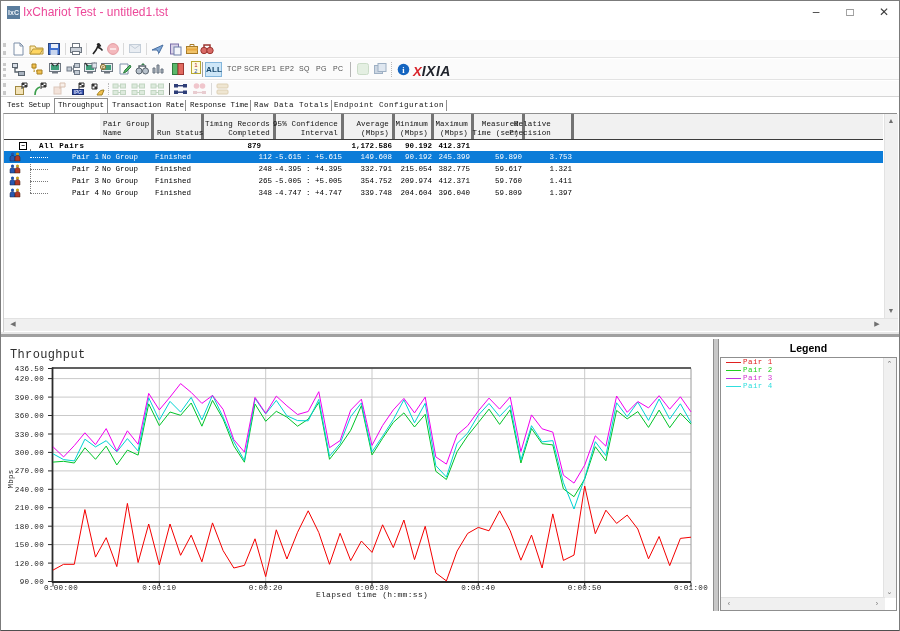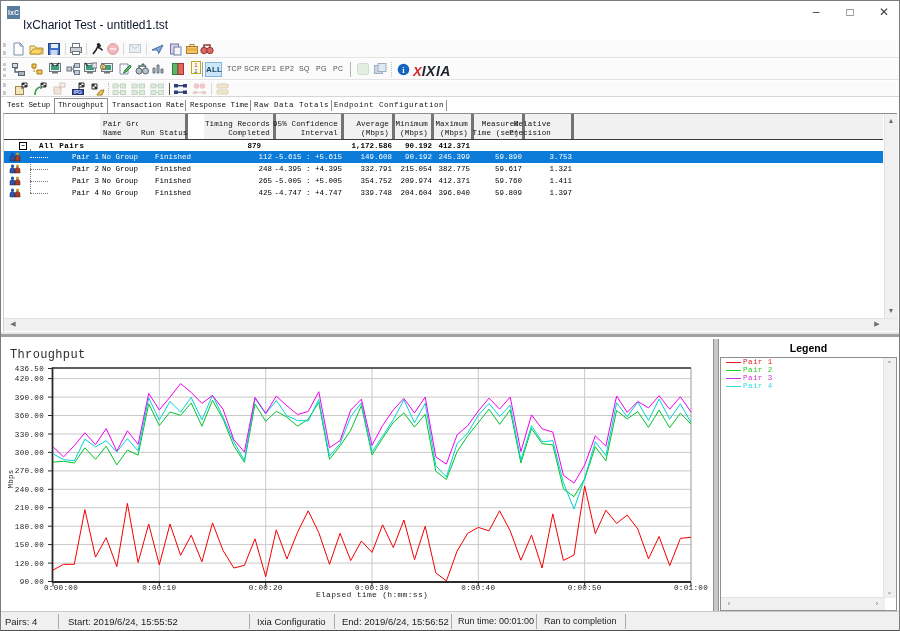--- a/index.html
+++ b/index.html
@@ -6,21 +6,21 @@
   html,body { width:900px; height:631px; overflow:hidden; background:#fff;
     font-family:"Liberation Sans", sans-serif; }
   .abs { position:absolute; }
   .mono { font-family:"Liberation Mono", monospace; }
   #win { position:absolute; left:0; top:0; width:900px; height:631px;
     border:1px solid #7b7b7b; background:#fff; }
   
   #title { position:absolute; left:0; top:0; width:898px; height:23px; background:#ffffff; }
   #appicon { position:absolute; left:6px; top:5px; width:13px; height:13px; background:#5a7d9e;
     color:#eef4fa; font-size:7px; font-weight:bold; text-align:center; line-height:13px; }
-  #titletxt { position:absolute; left:22px; top:4px; font-size:12px; color:#0f172a;margin-top:13px; }
+  #titletxt { position:absolute; left:22px; top:4px; font-size:12px; color:#ec4899; }
   .wbtn { position:absolute; top:0; width:34px; height:22px; text-align:center; color:#3c3c3c;
     font-size:12px; line-height:22px; }
   
   #menu { position:absolute; left:0; top:23px; width:898px; height:16px; background:#ffffff;
     font-size:10.5px; color:#1c1c1c; }
   #menu span { position:absolute; top:1px; }
   #menu u { text-decoration:underline; }
   
   .tbar { position:absolute; left:0; width:898px; background:#fbfbfb; }
   #tb1 { top:39px; height:18px; border-bottom:1px solid #e3e3e3; }
@@ -312,21 +312,21 @@
     <div class="sep" style="left:330px;"></div>
     <span class="t" style="left:333px; letter-spacing:0.5px;">Endpoint Configuration</span>
     <div class="sep" style="left:445px;"></div>
   </div>
 
   <div id="tablearea">
     <div id="hdr">
       <div class="hcell" style="left:96px; width:54px;">
           <div style="position:absolute; left:3px; bottom:1px;">Pair Group<br>Name</div>
         </div>
-      <div class="hcell" style="left:134px; width:50px;">
+      <div class="hcell" style="left:150px; width:50px;">
           <div style="position:absolute; left:3px; bottom:1px;">Run Status</div>
         </div>
       <div class="hcell" style="left:200px; width:72px;">
           <div style="position:absolute; right:3px; bottom:1px; text-align:right;">Timing Records<br>Completed</div>
         </div>
       <div class="hcell" style="left:272px; width:68px;">
           <div style="position:absolute; right:3px; bottom:1px; text-align:right;">95% Confidence<br>Interval</div>
         </div>
       <div class="hcell" style="left:340px; width:51px;">
           <div style="position:absolute; right:3px; bottom:1px; text-align:right;">Average<br>(Mbps)</div>
@@ -419,21 +419,21 @@
         <div style="position:absolute; left:26px; top:6px; width:18px; border-top:1px dotted #7a7a7a;"></div>
         <div class="abs" style="left:5px; top:1px; width:12px; height:10px;"><svg width="12" height="10">
               <circle cx="3.5" cy="2" r="1.6" fill="#2050a8"></circle>
               <path d="M1 9V6c0-1.5 1-2.5 2.5-2.5S6 4.5 6 6v3z" fill="#2858b0" stroke="#102048" stroke-width="0.5"></path>
               <circle cx="8.5" cy="2" r="1.6" fill="#c8a020"></circle>
               <path d="M6 9V6c0-1.5 1-2.5 2.5-2.5S11 4.5 11 6v3z" fill="#b03828" stroke="#401808" stroke-width="0.5"></path>
             </svg></div>
         <div class="rnum" style="left:0px; width:95px;">Pair 4</div>
         <div style="position:absolute; left:98px;">No Group</div>
         <div style="position:absolute; left:151px;">Finished</div>
-        <div class="rnum" style="right:611px; width:60px;">425</div>
+        <div class="rnum" style="right:611px; width:60px;">348</div>
         <div class="rnum" style="right:541px; width:70px;">-4.747 : +4.747</div>
         <div class="rnum" style="right:491px; width:48px;">339.748</div>
         <div class="rnum" style="right:451px; width:39px;">204.604</div>
         <div class="rnum" style="right:413px; width:37px;">396.040</div>
         <div class="rnum" style="right:361px; width:50px;">59.809</div>
         <div class="rnum" style="right:311px; width:48px;">1.397</div>
       </div>
     </div>
     <div id="tscroll">
 
@@ -534,28 +534,14 @@
       <div style="position:absolute; left:22px; top:24px; font-size:7.5px; font-family:'Liberation Mono',monospace; color:#30dede; letter-spacing:0.45px;">Pair 4</div>
       <div class="sb" style="right:0px; top:0px; width:13px; height:240px; border-left:1px solid #e2e2e2;"></div>
       <div class="sbarrow" style="right:0px; top:0px; width:13px;">⌃</div>
       <div class="sbarrow" style="right:0px; top:228px; width:13px;">⌄</div>
       <div class="sb" style="left:0px; bottom:0px; width:164px; height:13px; border-top:1px solid #e2e2e2;"></div>
       <div class="sbarrow" style="left:2px; bottom:0px; width:12px;">‹</div>
       <div class="sbarrow" style="left:150px; bottom:0px; width:12px;">›</div>
     </div>
   </div>
 
-  <div id="status">
-    <span style="left:4px">Pairs: 4</span>
-      <i style="left:57px"></i>
-    <span style="left:67px">Start: 2019/6/24, 15:55:52</span>
-      <i style="left:248px"></i>
-    <span style="left:256px">Ixia Configuratio</span>
-      <i style="left:333px"></i>
-    <span style="left:341px">End: 2019/6/24, 15:56:52</span>
-      <i style="left:450px"></i>
-    <span style="left:457px; font-size:9px;">Run time: 00:01:00</span>
-      <i style="left:535px"></i>
-    <span style="left:543px; font-size:9px;">Ran to completion</span>
-      <i style="left:624px"></i>
-  </div>
   <div id="winbottom"></div>
 </div>
 
 </body></html>

